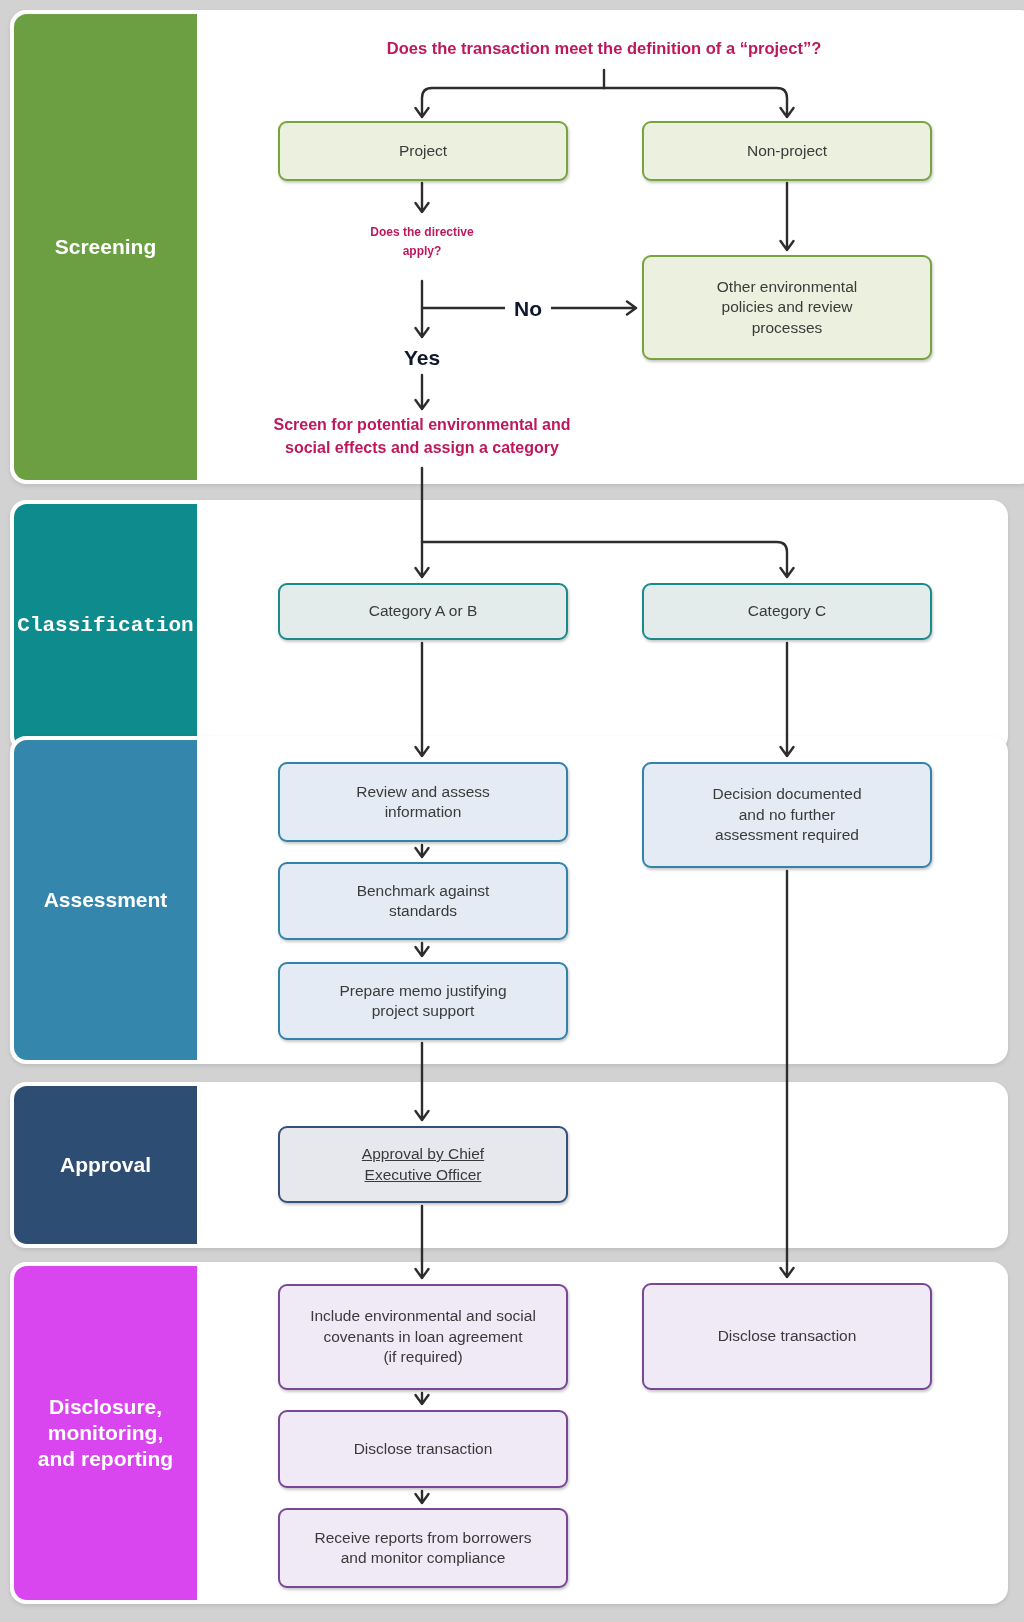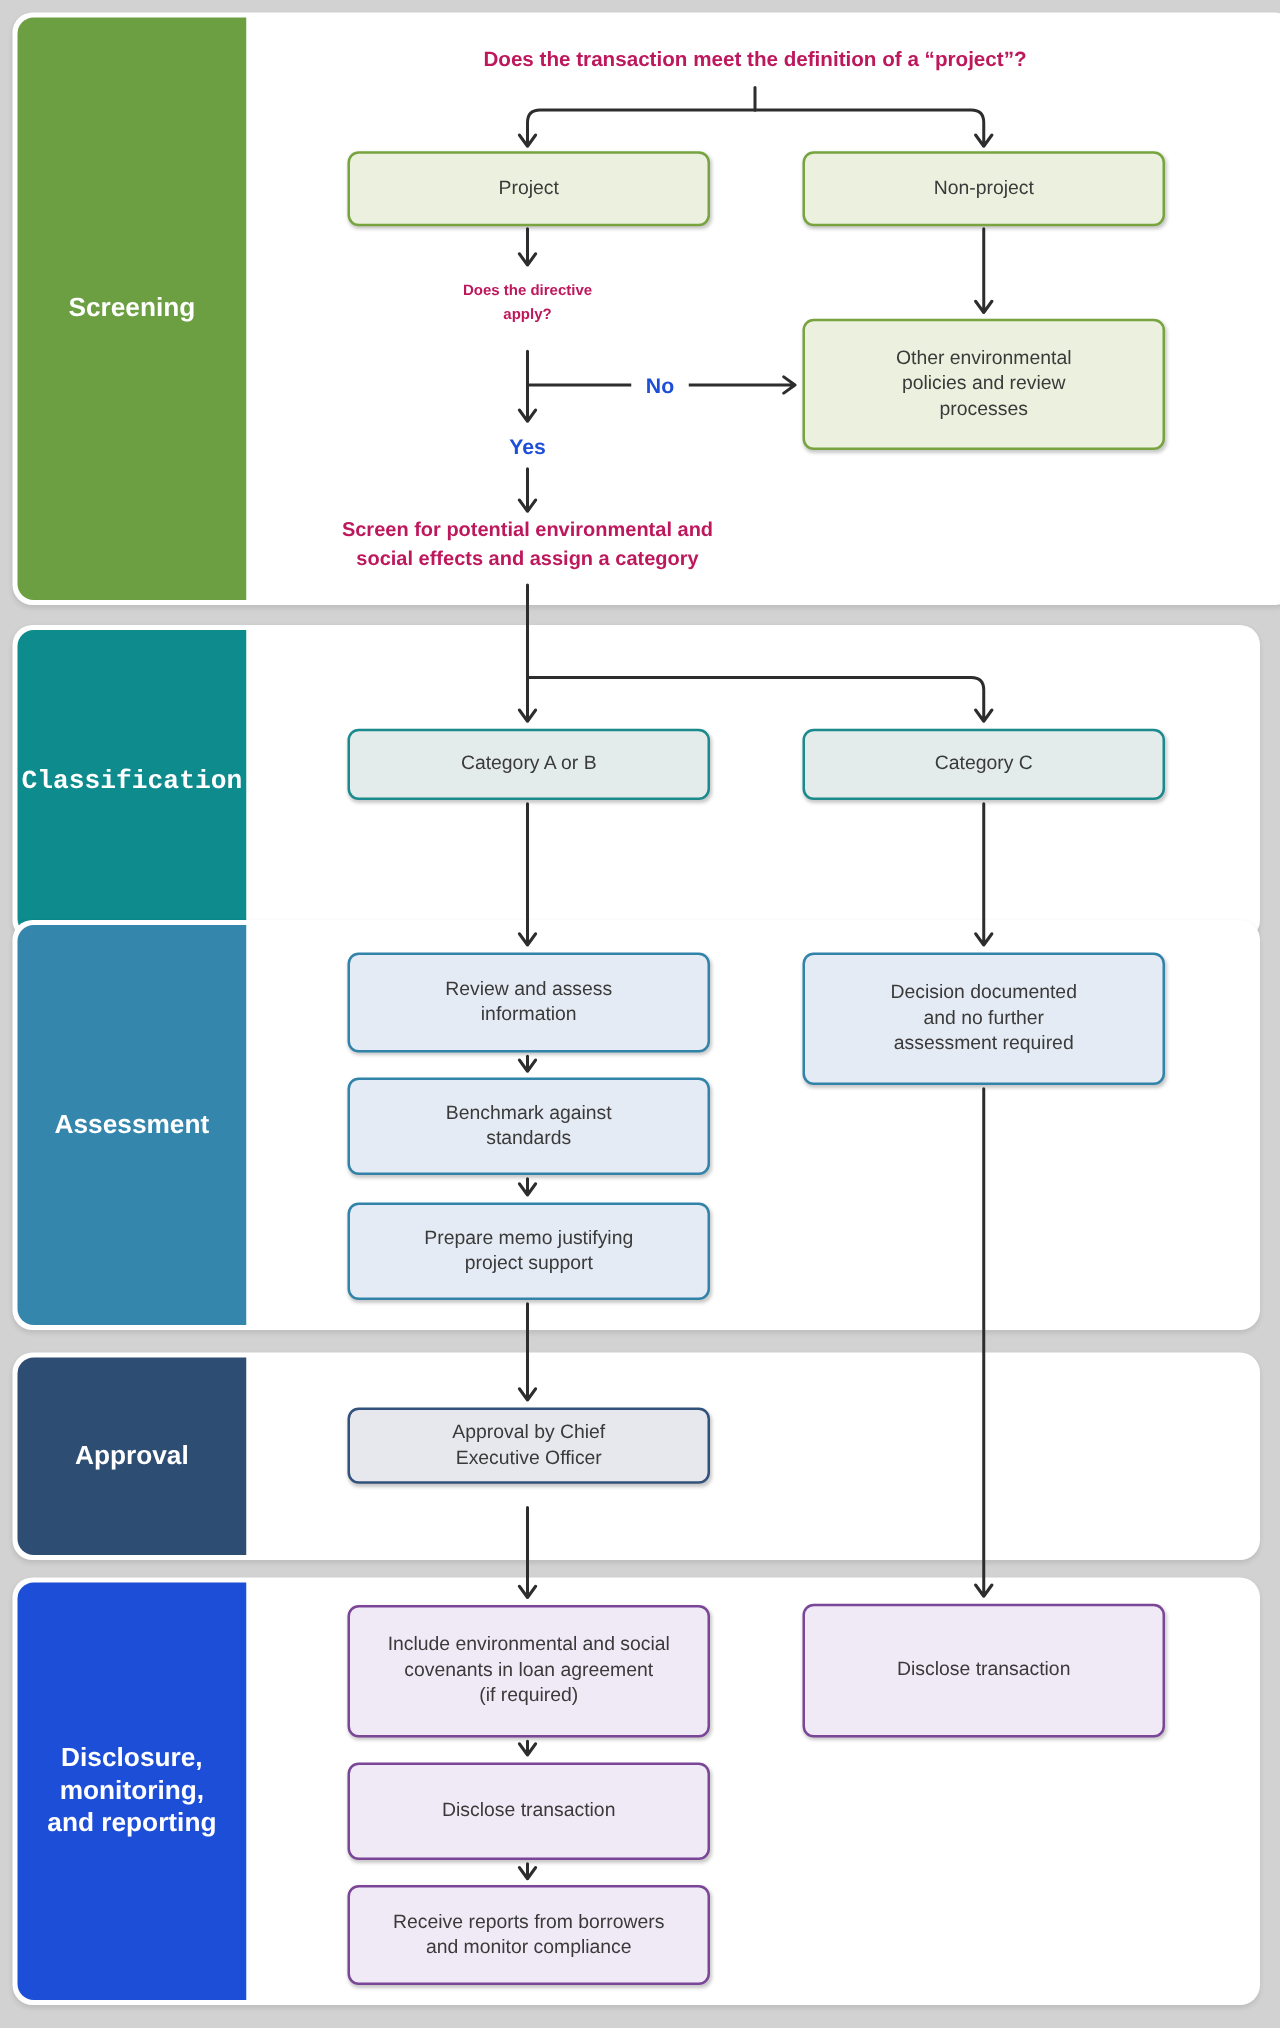--- a/index.html
+++ b/index.html
@@ -14,21 +14,21 @@
   .band-label{
     position:absolute;left:4px;top:4px;bottom:4px;width:183px;
     border-radius:13px 0 0 13px;display:flex;align-items:center;justify-content:center;
     color:#ffffff;font-size:21px;font-weight:600;text-align:center;line-height:1.24;
   }
   .band-label span{white-space:pre-line;}
   .lbl-screening{background:#6b9f42;}
   .lbl-classification{background:#0d8b8d;}
   .lbl-assessment{background:#3486ad;}
   .lbl-approval{background:#2e4d73;}
-  .lbl-disclosure{background:#1d4ed8;}
+  .lbl-disclosure{background:#d946ef;}
   .wires{position:absolute;left:0;top:0;z-index:2;pointer-events:none;}
   .fbox{
     position:absolute;z-index:3;display:flex;align-items:center;justify-content:center;
     border:2px solid;border-radius:9px;text-align:center;font-size:15.5px;color:#3a3a3a;
     line-height:1.32;box-shadow:1px 2px 3px rgba(0,0,0,0.22);
     padding:20px 10px;box-sizing:border-box;background:#fff;
   }
   .fbox span{white-space:pre-line;}
   .fb-green{background:#ecf1df;border-color:#77a43e;}
   .fb-teal{background:#e3ecea;border-color:#1a8a8c;}
@@ -36,21 +36,21 @@
   .fb-navy{background:#e7e7ee;border-color:#33527b;}
   .fb-purple{background:#f0e9f6;border-color:#7a4697;}
   .qtext{
     position:absolute;z-index:3;text-align:center;font-weight:bold;color:#be185d;
     white-space:pre-line;
   }
   .q-title{left:344px;top:38px;width:520px;font-size:16.5px;line-height:1.25;}
   .q-directive{left:322px;top:223px;width:200px;font-size:12px;line-height:1.55;}
   .q-screen{left:242px;top:414px;width:360px;font-size:16px;line-height:1.42;}
   .yn{
-    position:absolute;z-index:4;color:#1d4ed8;font-weight:bold;font-size:17px;
+    position:absolute;z-index:4;color:#0f172a;font-weight:bold;font-size:21px;
     text-align:center;line-height:19px;
   }
   .yn-yes{left:399px;top:348px;width:46px;}
   .yn-no{left:505px;top:299px;width:46px;background:#ffffff;}
 </style>
 </head>
 <body>
 
 <div class="canvas">
 
@@ -145,21 +145,21 @@
   <div class="fbox fb-blue" style="left:278px;top:962px;width:290px;height:78px;">
     <span>Prepare memo justifying
 project support</span>
   </div>
   <div class="fbox fb-blue" style="left:642px;top:762px;width:290px;height:106px;">
     <span>Decision documented
 and no further
 assessment required</span>
   </div>
 
-  <div class="fbox fb-navy" style="left:278px;top:1126px;width:290px;height:61px;">
+  <div class="fbox fb-navy" style="left:278px;top:1126px;width:290px;height:77px;text-decoration:underline;">
     <span>Approval by Chief
 Executive Officer</span>
   </div>
 
   <div class="fbox fb-purple" style="left:278px;top:1284px;width:290px;height:106px;">
     <span>Include environmental and social
 covenants in loan agreement
 (if required)</span>
   </div>
   <div class="fbox fb-purple" style="left:278px;top:1410px;width:290px;height:78px;">

